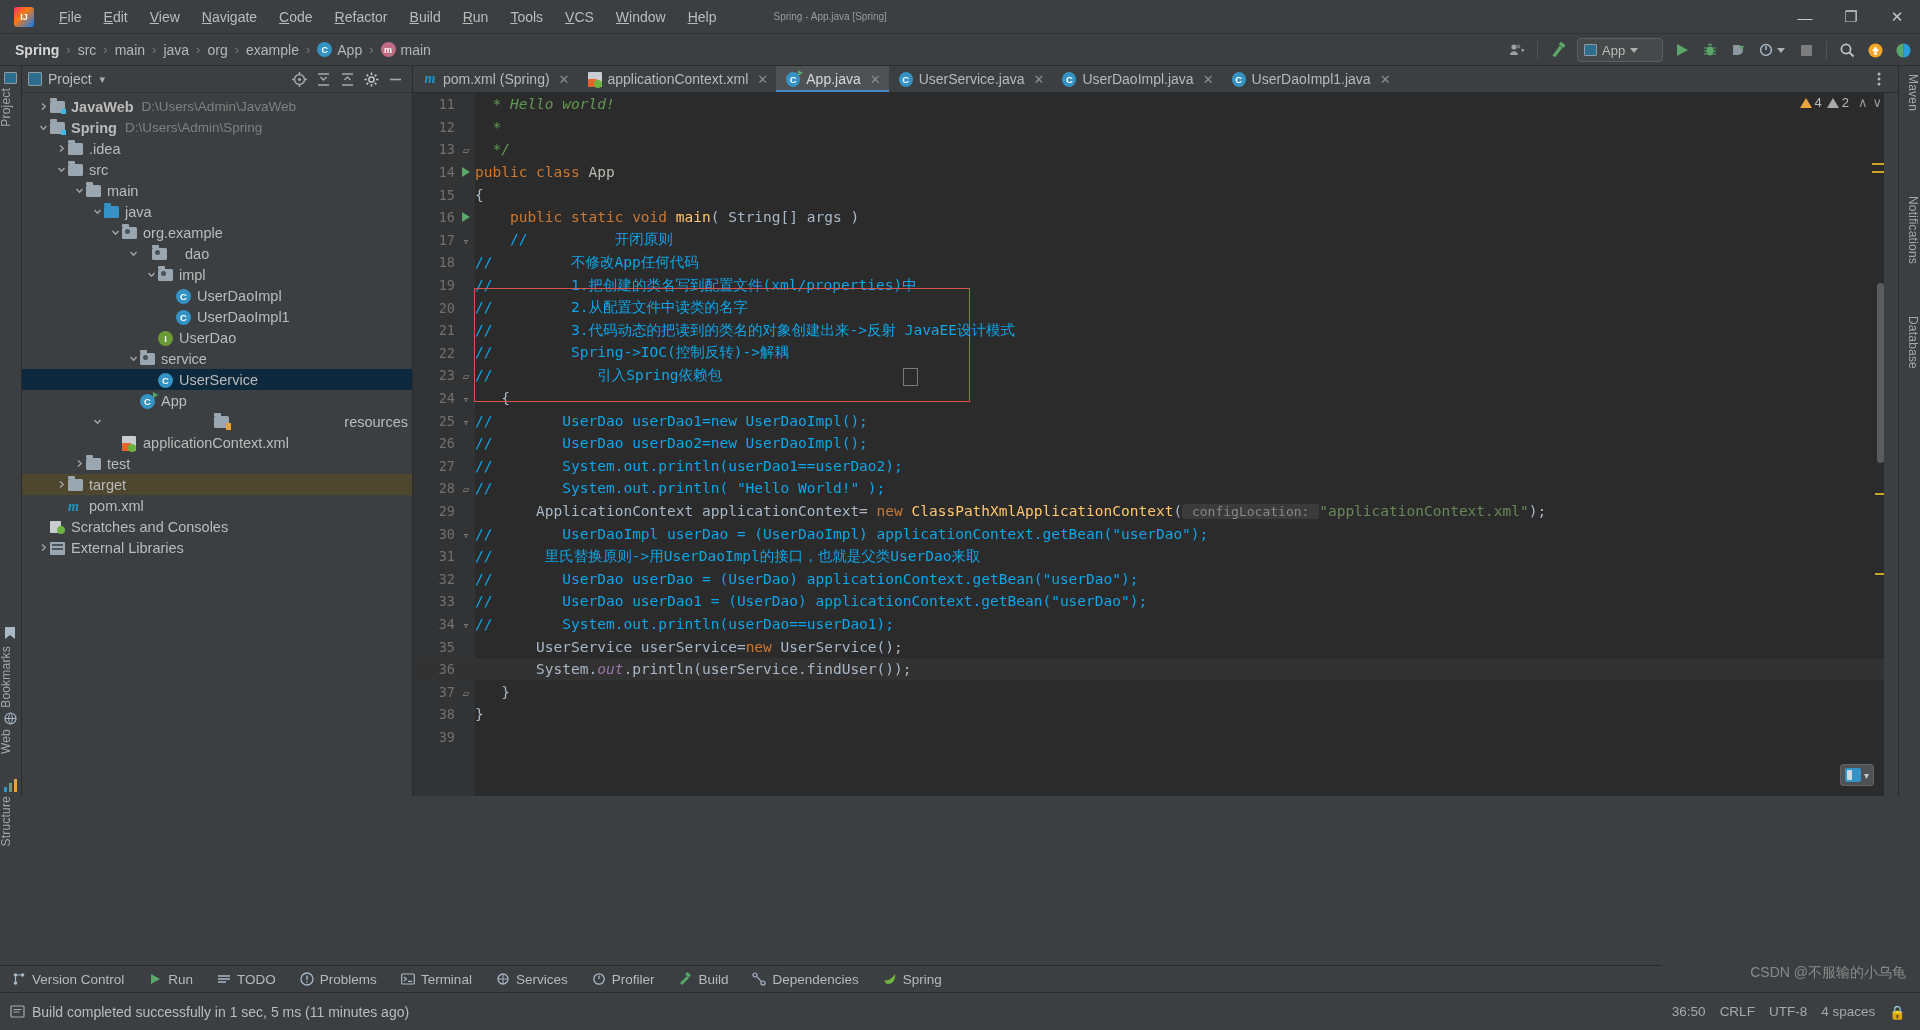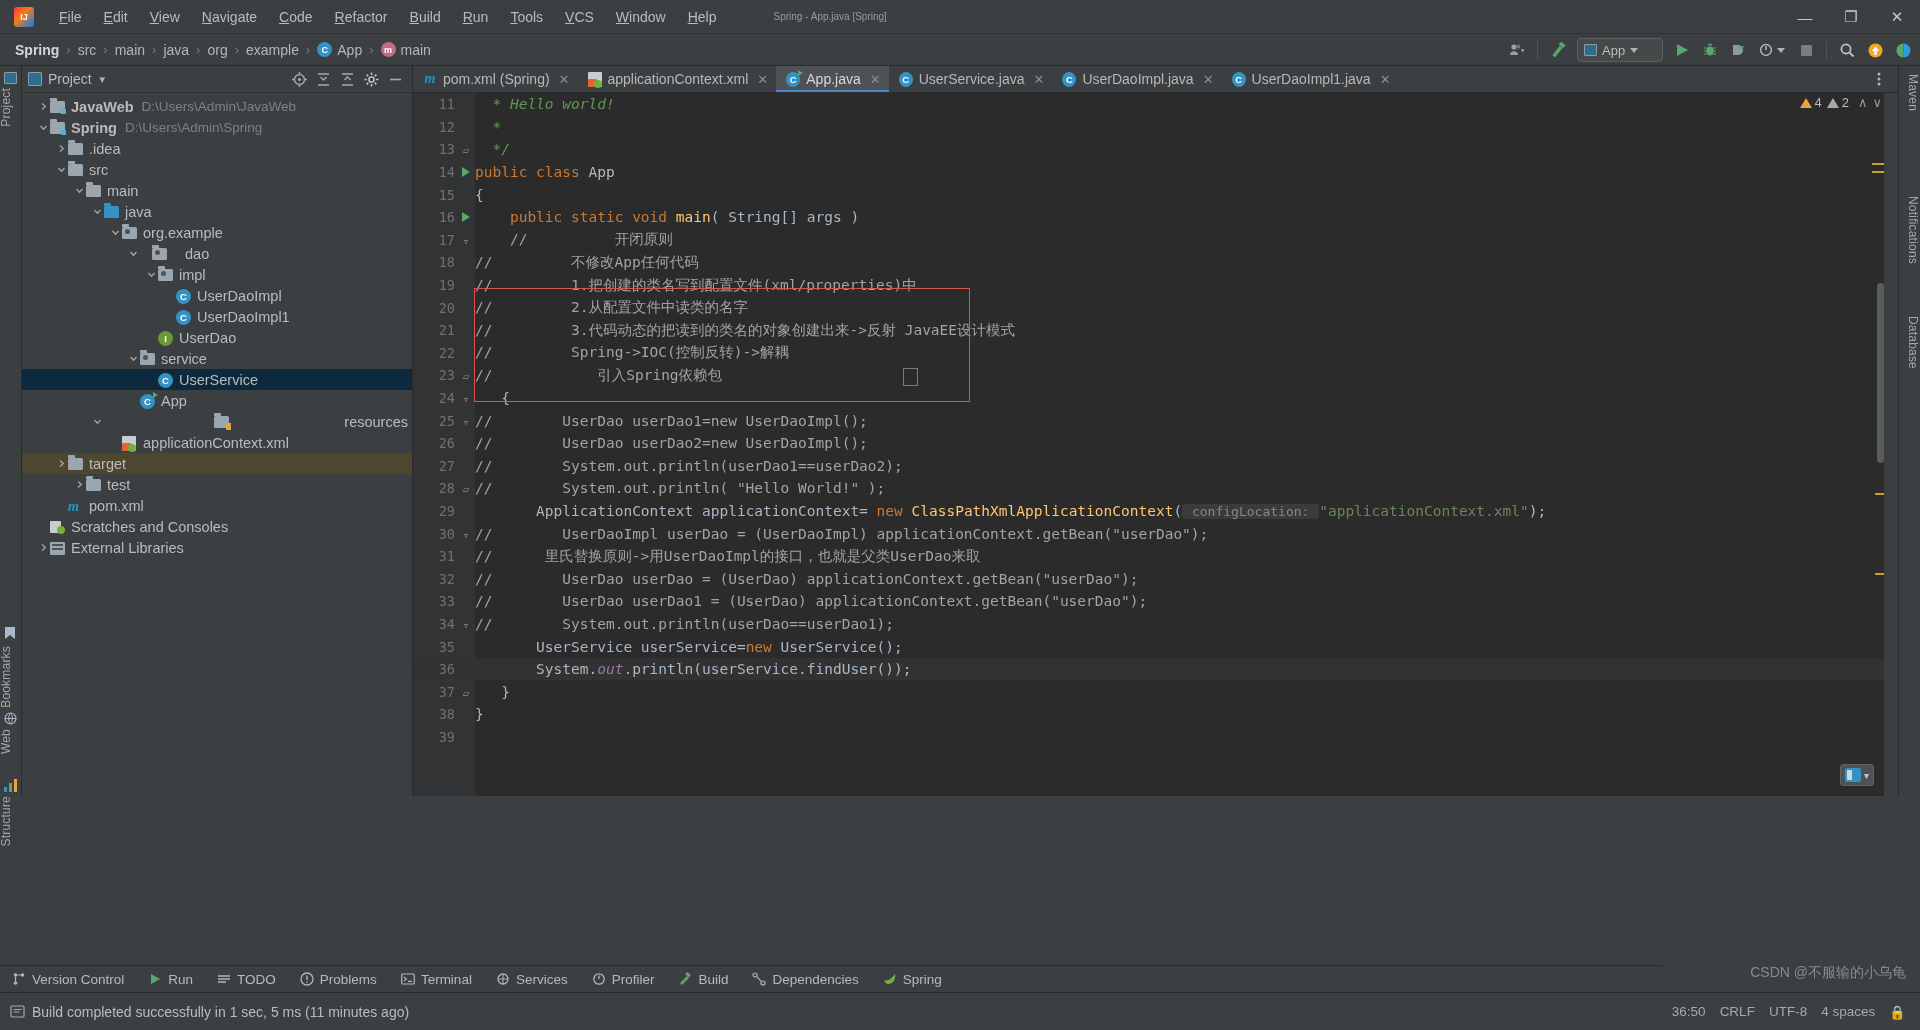--- a/index.html
+++ b/index.html
@@ -172,21 +172,21 @@
   .codelines { position:absolute; left:0; top:0; right:14px; bottom:0; font-family:"DejaVu Sans Mono", monospace; }
   .cline { position:relative; height:22.6px; display:flex; align-items:center; font-size:14.5px; }
   .lnum { position:absolute; left:0; width:42px; text-align:right; color:#707070; font-size:13.5px; }
   .gmark { position:absolute; left:46px; width:14px; text-align:center; }
   .ctext { position:absolute; left:62px; white-space:pre; }
   .cline.cur { background:#323232; }
 
   
   .kw { color:#cc7832; }
   .str { color:#6a8759; }
-  .cmt { color:#a3a3a3;margin-top:12px; }
+  .cmt { color:#0ea5e9;margin-top:12px; }
   .doc { color:#629755;font-style:italic; }
   .typ { color:#a9b7c6; }
   .fld { color:#9876aa; font-style:italic; }
   .mth { color:#ffc66d; }
   .plain { color:#a9b7c6; }
   .param-hint { background:#3b3b3b; color:#888; border-radius:3px; padding:0 2px; font-size:13px; }
   .cls-name { color:#bbb9b1; }
 
   .fold-mark { color:#8a8a8a; font-size:11px; }
   .run-tri { width:0;height:0;border-top:5px solid transparent;border-bottom:5px solid transparent;
@@ -599,41 +599,41 @@
           </span>
           <span class="tlabel">resources</span>
         </div>
         <div class="tnode" style="padding-left: 86px;">
           <span class="arrow"></span>
           <span class="tico">
             <div class="xmlico"></div>
           </span>
           <span class="tlabel">applicationContext.xml</span>
         </div>
+        <div class="tnode" style="padding-left: 50px;">
+          <span class="arrow">
+            <svg width="9" height="9" viewBox="0 0 9 9">
+              <path d="M3 1.5L6.3 4.5L3 7.5" fill="none" stroke="#a7a7a7" stroke-width="1.3"></path>
+            </svg>
+          </span>
+          <span class="tico">
+            <div class="fold"></div>
+          </span>
+          <span class="tlabel">test</span>
+        </div>
         <div class="tnode hl" style="padding-left: 32px;">
           <span class="arrow">
             <svg width="9" height="9" viewBox="0 0 9 9">
               <path d="M3 1.5L6.3 4.5L3 7.5" fill="none" stroke="#a7a7a7" stroke-width="1.3"></path>
             </svg>
           </span>
           <span class="tico">
             <div class="fold"></div>
           </span>
           <span class="tlabel">target</span>
-        </div>
-        <div class="tnode" style="padding-left: 50px;">
-          <span class="arrow">
-            <svg width="9" height="9" viewBox="0 0 9 9">
-              <path d="M3 1.5L6.3 4.5L3 7.5" fill="none" stroke="#a7a7a7" stroke-width="1.3"></path>
-            </svg>
-          </span>
-          <span class="tico">
-            <div class="fold"></div>
-          </span>
-          <span class="tlabel">test</span>
         </div>
         <div class="tnode" style="padding-left: 32px;">
           <span class="arrow"></span>
           <span class="tico"><span class="mico">m</span></span>
           <span class="tlabel">pom.xml</span>
         </div>
         <div class="tnode" style="padding-left: 14px;">
           <span class="arrow"></span>
           <span class="tico">
             <div class="scrico"></div>

